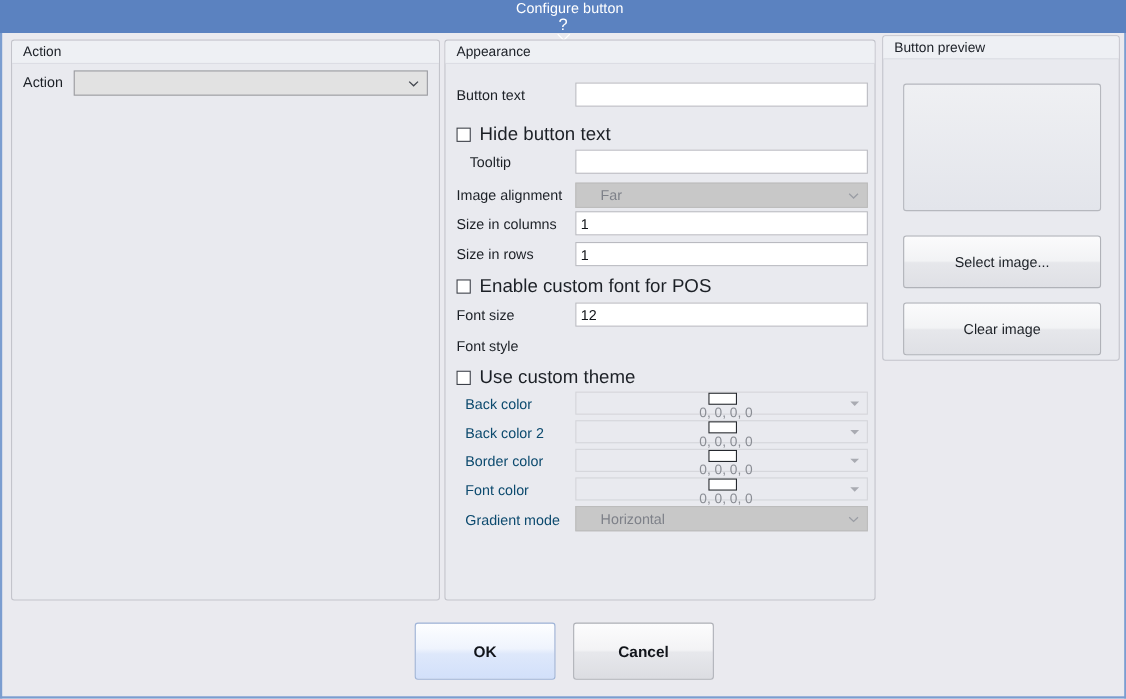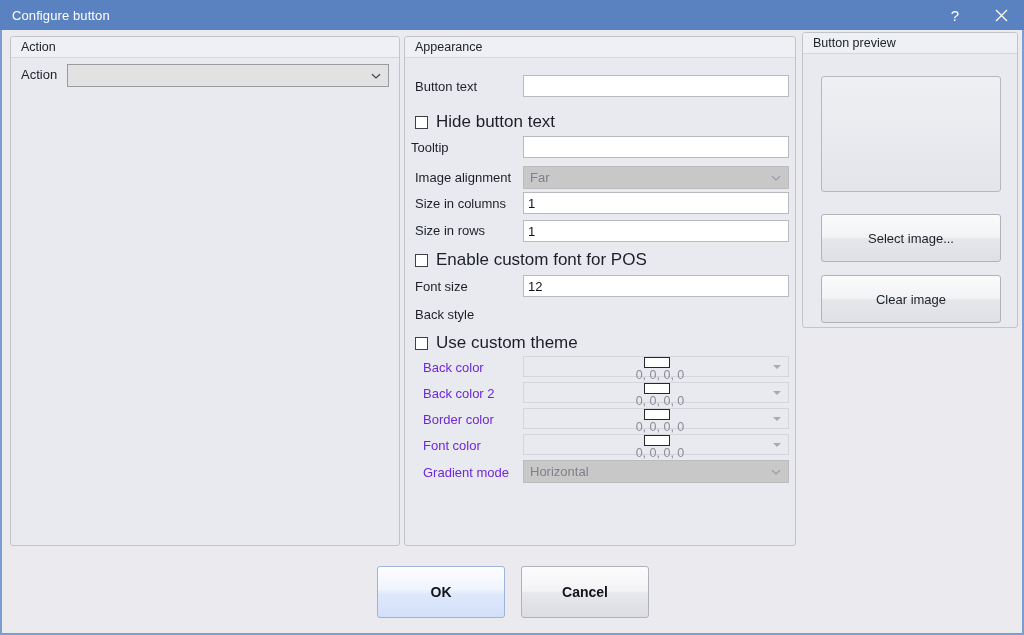--- a/index.html
+++ b/index.html
@@ -29,20 +29,21 @@
     background: #eaeaef;
   }
   .titlebar {
     position: absolute;
     left: -2px; top: 0;
     width: 1024px;
     height: 30px;
     background: #5b82c0;
     display: flex;
     align-items: center;
+    flex-direction: column;
   }
   .titlebar-text {
     color: #ffffff;
     font-size: 13px;
     margin-left: 12px;
     letter-spacing: 0.1px;
     white-space: nowrap;
   }
   .titlebar-spacer { flex: 1 1 auto; }
   .title-btn {
@@ -94,42 +95,42 @@
   .row {
     position: absolute;
     display: flex;
     align-items: center;
   }
   .lbl {
     font-size: 13px;
     color: #1c2026;
     white-space: nowrap;
   }
-  .lbl.disabled { color: #6d28d9; }
+  .lbl.disabled { color: #0c4a6e; }
 
   
   .textbox {
     box-sizing: border-box;
     background: #ffffff;
     border: 1px solid #b9bac0;
     height: 22px;
     display: flex;
     align-items: center;
     padding: 0 4px;
     font-size: 13px;
     color: #101318;
   }
 
   
   .combo {
     box-sizing: border-box;
     height: 23px;
     display: flex;
     align-items: center;
-    padding-left: 6px;
+    padding-left: 22px;
     font-size: 13px;
     position: relative;
   }
   .combo.enabled {
     background: #e2e2e2;
     border: 1px solid #9b9ca1;
     color: #101318;
   }
   .combo.enabled-light {
     background: linear-gradient(#e6e6e6, #dcdcdc);
@@ -303,21 +304,21 @@
       </div>
       <div class="textbox" style="position:absolute; left:118px; top:17px; width:266px;">
         <span></span>
       </div>
 
       <div class="checkrow" style="left:10px; top:54px;">
         <span class="checkbox"></span>
         <span class="lbl">Hide button text</span>
       </div>
 
-      <div class="row" style="left:6px; top:82px;">
+      <div class="row" style="left:22px; top:82px;">
         <span class="lbl">Tooltip</span>
       </div>
       <div class="textbox" style="position:absolute; left:118px; top:78px; width:266px;">
         <span></span>
       </div>
 
       <div class="row" style="left:10px; top:112px;">
         <span class="lbl">Image alignment</span>
       </div>
       <div class="combo disabled" style="position:absolute; left:118px; top:108px; width:266px;">
@@ -349,21 +350,21 @@
       </div>
 
       <div class="row" style="left:10px; top:221px;">
         <span class="lbl">Font size</span>
       </div>
       <div class="textbox" style="position:absolute; left:118px; top:217px; width:266px;">
         <span>12</span>
       </div>
 
       <div class="row" style="left:10px; top:249px;">
-        <span class="lbl">Back style</span>
+        <span class="lbl">Font style</span>
       </div>
 
       <div class="checkrow" style="left:10px; top:275px;">
         <span class="checkbox"></span>
         <span class="lbl">Use custom theme</span>
       </div>
 
       <div class="row" style="left:18px; top:302px;">
         <span class="lbl disabled">Back color</span>
       </div>

